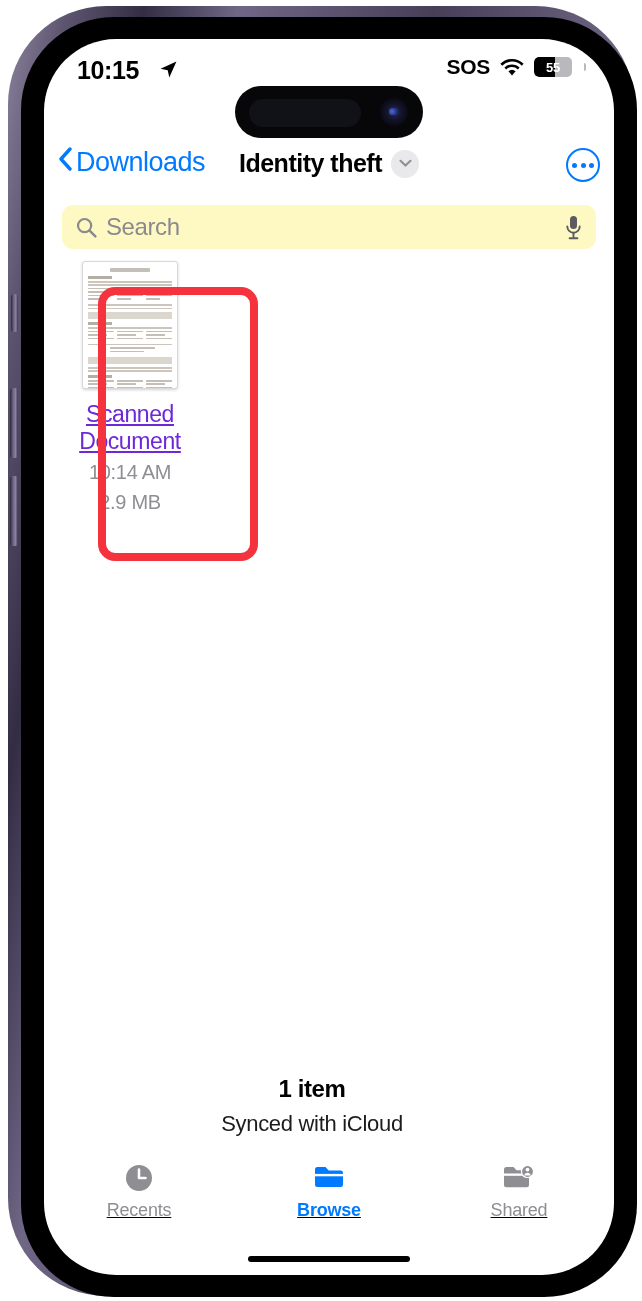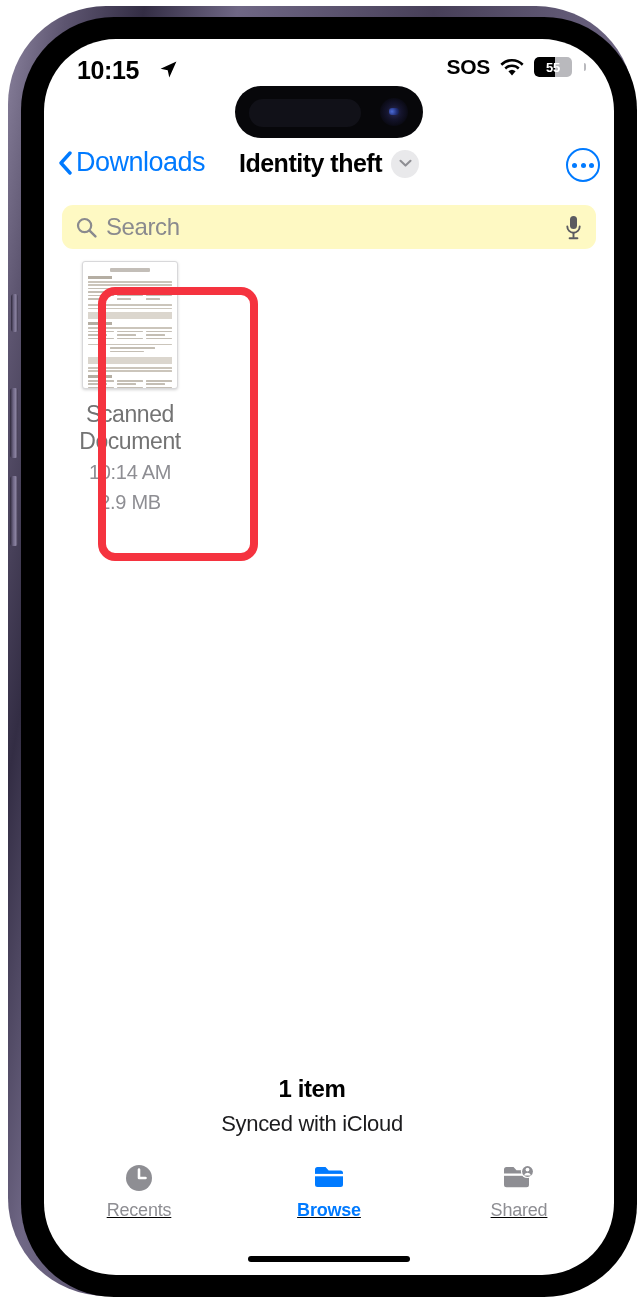--- a/index.html
+++ b/index.html
@@ -94,21 +94,21 @@
     position:absolute; width:2.5px; height:8px; border-radius:0 2px 2px 0;
     background:#b9b9bd; top:6px; margin-left:1.5px;
   }
 
   
   .navbar{
     position:absolute; left:0; top:100px; width:570px; height:58px;
   }
   .nav-back{
     position:absolute; left:14px; top:8px;
-    display:flex; align-items:center; gap:4px;
+    display:flex; align-items:flex-start; gap:4px;
     color:#007aff; font-size:27px; font-weight:400; letter-spacing:-0.5px;
     cursor:pointer;
   }
   .chev-left{ width:14px; height:24px; }
   .nav-title-wrap{
     position:absolute; left:50%; transform:translateX(-50%); top:10px;
     display:flex; align-items:center; gap:9px;
   }
   .nav-title{ font-size:25px; font-weight:700; letter-spacing:-0.5px; color:#000; }
   .nav-chev-circle{
@@ -156,21 +156,21 @@
   .t-sect{ height:3px; width:28%; background:#b5aea3; margin:3px 0 2px; }
   .t-cols{ display:flex; gap:3px; margin-bottom:3px; }
   .t-col{ flex:1; }
   .t-line{ height:1.6px; background:#c4beb4; margin-bottom:1.8px; border-radius:.5px; }
   .t-line.sh{ width:72%; }
   .t-line.sh2{ width:55%; }
   .t-full{ height:1.6px; background:#cbc5bb; margin-bottom:1.8px; border-radius:.5px; }
 
   .file-name{
     margin-top:12px; text-align:center; font-size:23px;
-    letter-spacing:-0.4px; line-height:1.17; color:#737373;
+    letter-spacing:-0.4px; line-height:1.17; color:#6d28d9;text-decoration:underline;
   }
   .file-meta{
     margin-top:5px; text-align:right; font-size:20px;
     letter-spacing:-0.3px; line-height:1.28; color:#8e8e93;
   }
 
   
   .annot{
     position:absolute; left:34px; top:26px;
     width:160px; height:274px;

